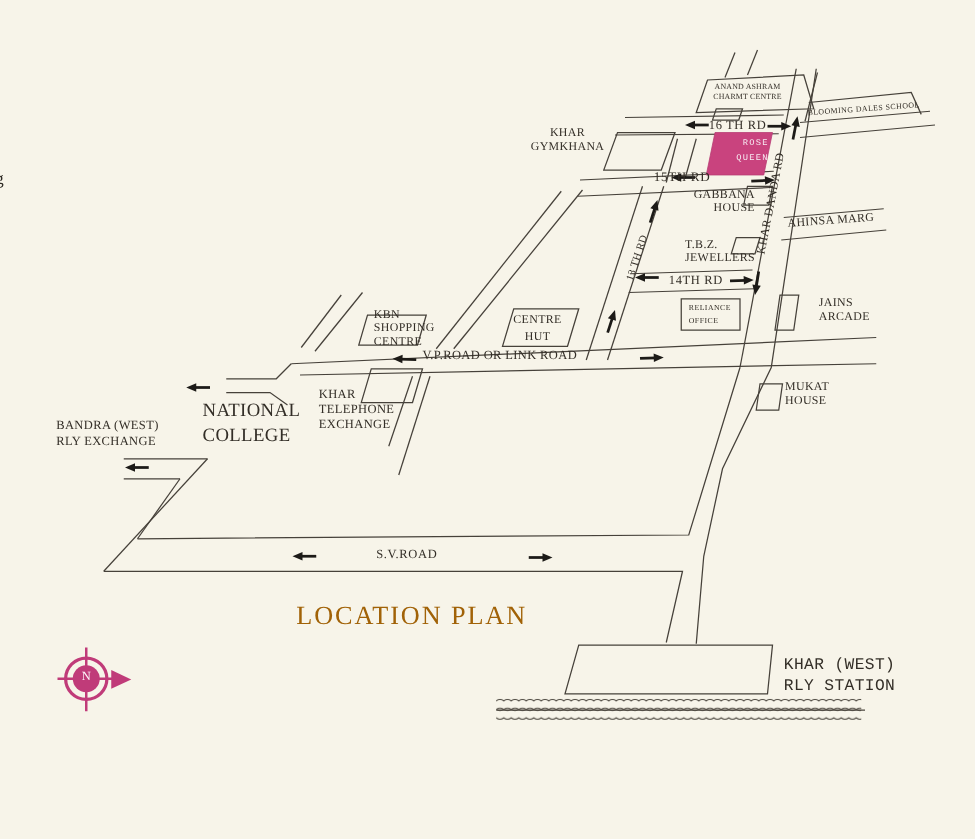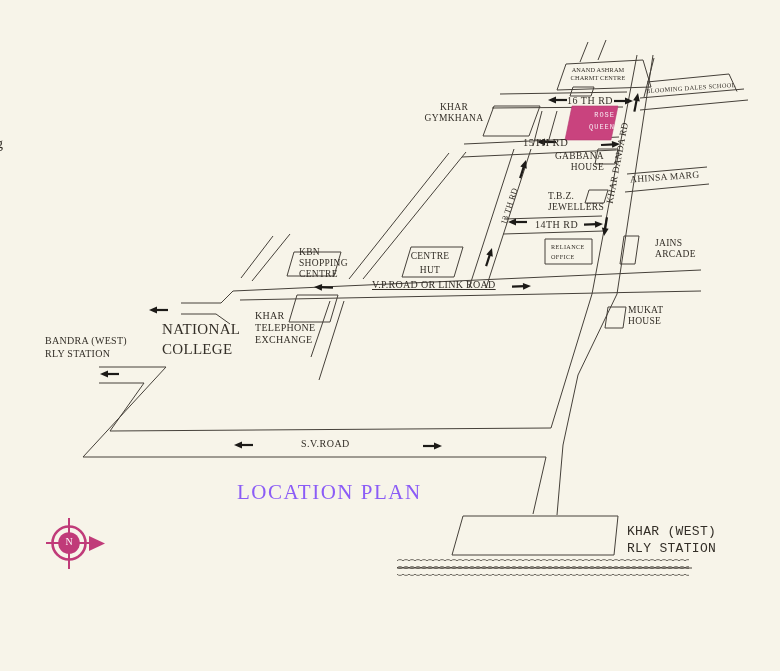--- a/index.html
+++ b/index.html
@@ -19,21 +19,21 @@
   .center{text-align:center;}
   .right{text-align:right;}
   .tiny{font-size:6.3px;letter-spacing:.15px;line-height:1.3;}
   .roadname{font-size:10px;letter-spacing:.5px;}
   .rot{transform-origin:center center;}
   #lbl-rose{
     left:565px;top:109px;width:50px;text-align:right;
     color:#f7e9f1;font-size:7px;letter-spacing:1px;line-height:1.75;font-family:Liberation Mono, monospace;
   }
   #lbl-location{
-    left:237px;top:480px;font-size:21px;letter-spacing:1.5px;color:#8b5cf6;
+    left:237px;top:480px;font-size:21px;letter-spacing:1.5px;color:#a16207;
   }
   #lbl-compass-n{
     left:62px;top:536px;width:14px;text-align:center;
     color:#fdf6f9;font-size:10px;letter-spacing:0;
   }
   #edge-fragment{left:-4px;top:136px;font-size:14px;color:#2e2a24;}
 </style>
 </head>
 <body>
 
@@ -232,34 +232,34 @@
   <div class="lbl" style="left:643px;top:238px;margin-left:12px;">JAINS
 ARCADE</div>
 
   <div class="lbl" style="left:299px;top:215px;margin-top:32px;">KBN
 SHOPPING
 CENTRE</div>
 
   <div class="lbl center" style="left:408px;top:250px;width:44px;line-height:1.45;">CENTRE
 HUT</div>
 
-  <div class="lbl roadname nowrap" style="left:372px;top:279px;letter-spacing:.3px;text-decoration:underline;">V.P.ROAD OR LINK ROAD</div>
+  <div class="lbl roadname nowrap" style="left:338px;top:279px;letter-spacing:.3px;">V.P.ROAD OR LINK ROAD</div>
 
   <div class="lbl" style="left:628px;top:305px;">MUKAT
 HOUSE</div>
 
   <div class="lbl" style="left:162px;top:320px;font-size:15px;line-height:1.3;">NATIONAL
 COLLEGE</div>
 
   <div class="lbl" style="left:255px;top:310px;font-size:10px;">KHAR
 TELEPHONE
 EXCHANGE</div>
 
   <div class="lbl" style="left:45px;top:334px;font-size:10px;line-height:1.3;">BANDRA (WEST)
-RLY STATION</div>
+RLY EXCHANGE</div>
 
   <div class="lbl roadname nowrap" style="left:301px;top:438px;">S.V.ROAD</div>
 
   <div class="lbl nowrap" id="lbl-location">LOCATION PLAN</div>
 
   <div class="lbl" style="left:627px;top:524px;font-size:13px;line-height:1.3;font-family:Liberation Mono, monospace;">KHAR (WEST)
 RLY STATION</div>
 
   <div class="lbl" id="lbl-compass-n">N</div>
 

